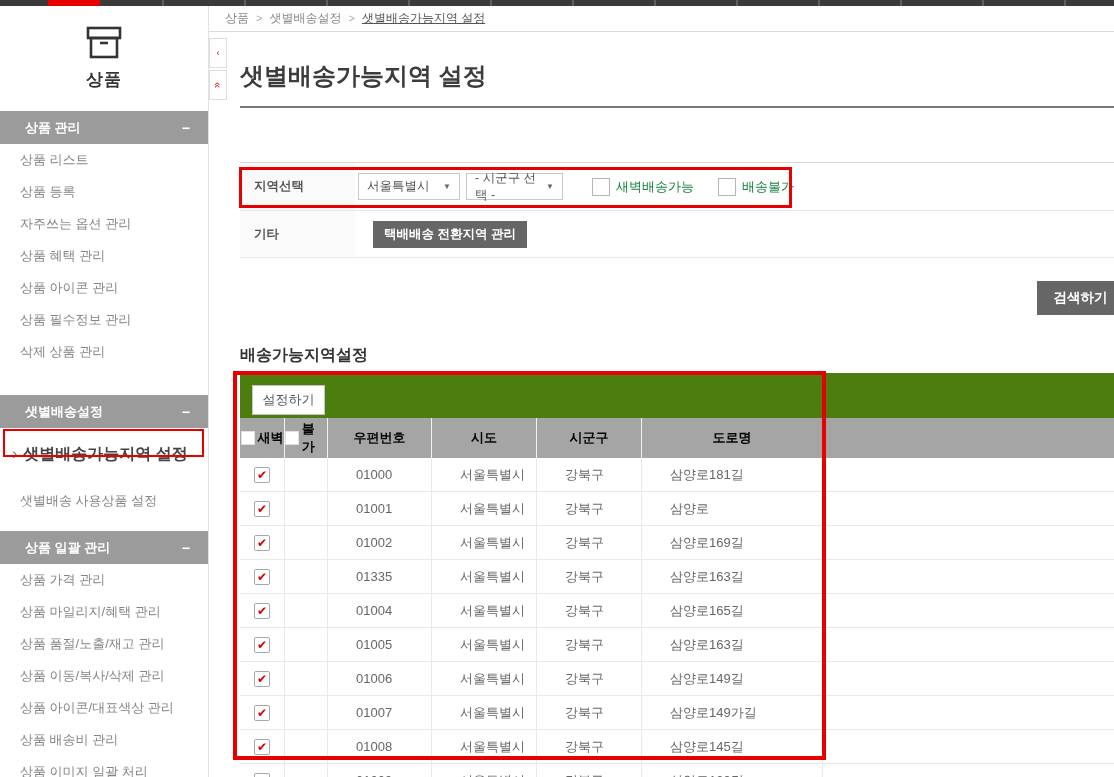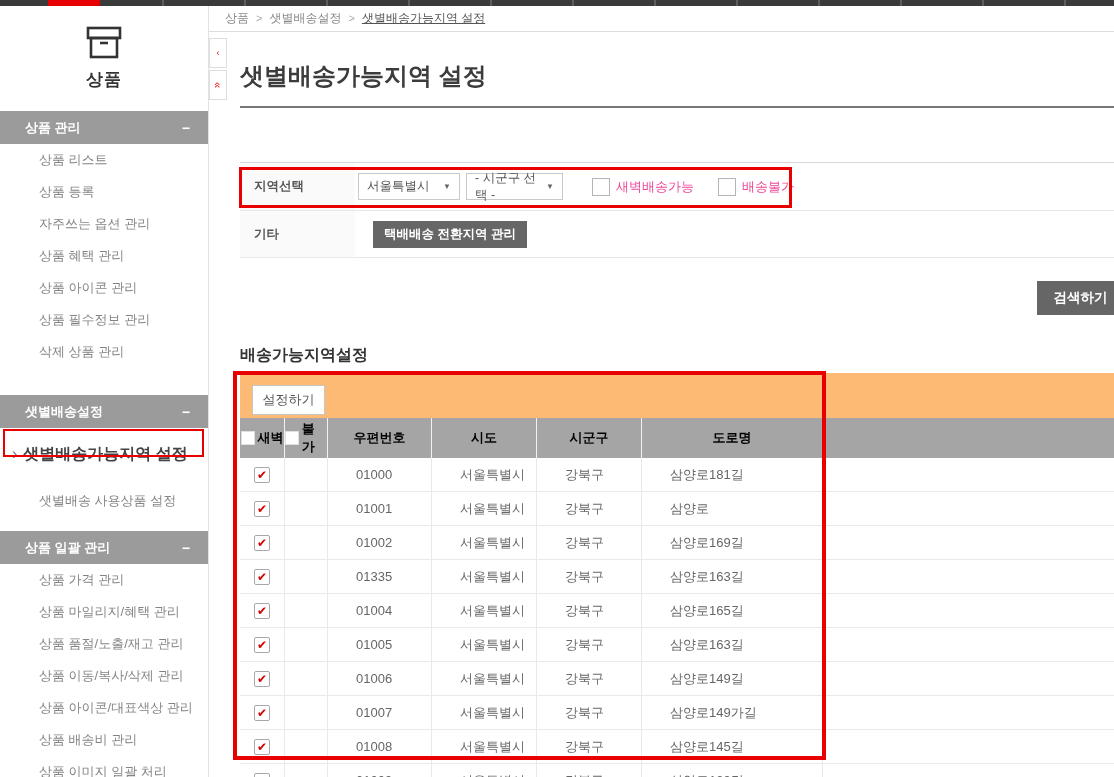--- a/index.html
+++ b/index.html
@@ -14,21 +14,21 @@
   .topstrip .redseg { position:absolute; left:48px; top:0; width:52px; height:6px; background:#e60000; }
 
   
   .sidebar { position:absolute; left:0; top:6px; width:209px; height:771px; background:#fff; border-right:1px solid #e2e2e2; }
   .brand { height:105px; text-align:center; padding-top:20px; }
   .brand svg { display:block; margin:0 auto 8px; }
   .brand-label { font-size:17px; font-weight:bold; color:#333; letter-spacing:1px; }
   .s-header { height:33px; background:#9b9b9b; color:#fff; font-weight:bold; font-size:13px;
     display:flex; align-items:center; justify-content:space-between; padding:0 18px 0 25px; }
   .s-header .minus { font-weight:bold; font-size:14px; }
-  .s-item { height:32px; line-height:32px; padding-left:39px; font-size:13px; color:#848484; white-space:nowrap; overflow:hidden; cursor:pointer; }
+  .s-item { height:32px; line-height:32px; padding-left:20px; font-size:13px; color:#848484; white-space:nowrap; overflow:hidden; cursor:pointer; }
   .s-item-active { height:30px; line-height:30px; padding-left:12px; font-size:16px; font-weight:bold; color:#444; white-space:nowrap; cursor:pointer;margin-top:11px; }
   .s-item-active .arrow { color:#777; font-weight:normal; margin-right:6px; }
   .mt27 { margin-top:27px; } .mt16 { margin-top:16px; } .mt14 { margin-top:14px; }
 
   
   .crumbbar { position:absolute; left:209px; top:6px; width:905px; height:26px; border-bottom:1px solid #ddd;
     display:flex; align-items:center; padding-left:16px; font-size:12px; color:#888; }
   .crumbbar .sep { margin:0 7px; color:#aaa; font-size:11px; }
   .crumbbar .crumb-last { color:#555; text-decoration:underline; }
 
@@ -53,32 +53,32 @@
   .f-row.first { border-top:1px solid #d8d8d8; height:49px; }
   .f-row.second { height:47px; }
   .f-label { width:115px; align-self:stretch; background:#fafafa; display:flex; align-items:center; padding-left:14px;
     font-size:12.5px; font-weight:bold; color:#555; }
   .f-content { display:flex; align-items:center; padding-left:3px; }
   .select-box { height:27px; border:1px solid #c9c9c9; background:#fff; display:flex; align-items:center;
     justify-content:space-between; padding:0 8px; font-size:12.5px; color:#555; cursor:pointer; }
   #sel-sido { width:102px; }
   #sel-sigungu { width:97px; margin-left:6px; }
   .select-box .caret { font-size:8px; color:#666; margin-left:6px; }
-  .cb-group { display:flex; align-items:flex-start; margin-left:29px; font-size:13px; color:#ec4899; cursor:pointer; }
+  .cb-group { display:flex; align-items:flex-start; margin-left:29px; font-size:13px; color:#15803d; cursor:pointer; }
   .cb-group.g2 { margin-left:24px; }
   .cb-box { width:18px; height:18px; border:1px solid #b5b5b5; background:#fff; margin-right:6px; display:inline-block; }
 
   .btn-dark { background:#666; color:#fff; font-weight:bold; border:none; cursor:pointer;
     display:flex; align-items:center; justify-content:center; font-family:inherit;margin-left:24px; }
   #btn-etc { width:154px; height:27px; margin-left:15px; font-size:12.5px; }
   #btn-search { position:absolute; left:1013px; top:281px; width:87px; height:34px; font-size:13.5px; }
 
   
   .tbl { position:absolute; left:240px; top:373px; width:874px; }
-  .tbl-toolbar { height:45px; background:#fdba74; position:relative; }
+  .tbl-toolbar { height:45px; background:#4d7c0f; position:relative; }
   #btn-apply { position:absolute; left:12px; top:12px; width:73px; height:30px; background:#fff; border:1px solid #c6c6c6;
     color:#555; font-size:13px; display:flex; align-items:center; justify-content:center; cursor:pointer; font-family:inherit; }
   .tbl-head { display:flex; height:40px; background:#a5a5a5; color:#000000; font-size:13px; font-weight:bold; }
   .th { display:flex; align-items:center; justify-content:center; height:40px; }
   .th + .th { border-left:1px solid rgba(255,255,255,.85); }
   .th .hchk { width:14px; height:14px; background:#fff; border:1px solid #e0e0e0; display:inline-block; margin-right:3px; }
   .tr { display:flex; height:34px; border-bottom:1px solid #e9e9e9; background:#fff; }
   .td { display:flex; align-items:center; height:33px; font-size:13px; color:#666; overflow:hidden; white-space:nowrap; }
   .td + .td { border-left:1px solid #e9e9e9; }
   .td.center { justify-content:center; }

